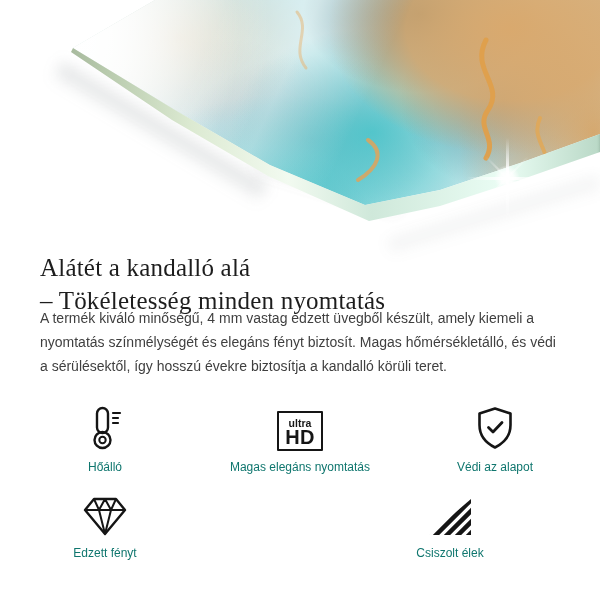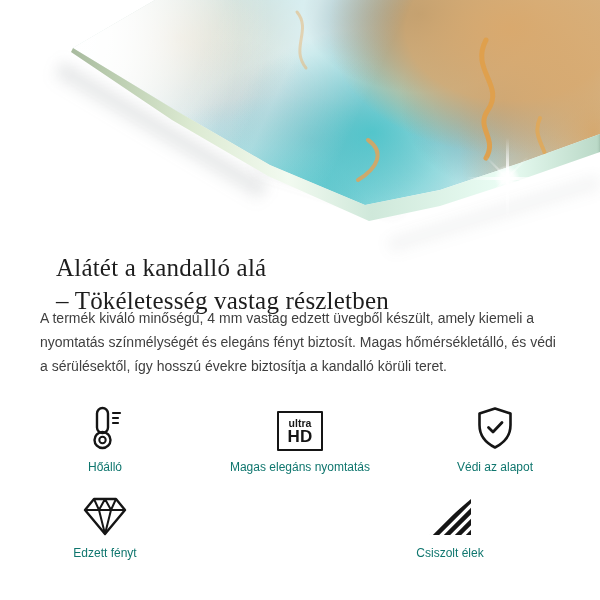--- a/index.html
+++ b/index.html
@@ -50,40 +50,40 @@
   .ray.d1{left:39px;top:10px;width:2px;height:60px;transform:rotate(45deg);opacity:.55;}
   .ray.d2{left:39px;top:10px;width:2px;height:60px;transform:rotate(-45deg);opacity:.55;}
   .core{position:absolute;left:27px;top:27px;width:26px;height:26px;border-radius:50%;
     background:radial-gradient(circle,#fff 0%,rgba(255,255,255,.85) 35%,rgba(255,255,255,0) 70%);}
   
   .headline{
     position:absolute;left:40px;top:234px;width:520px;
     font-family:"Liberation Serif","DejaVu Serif",serif;
     font-size:25px;line-height:33px;font-weight:400;color:#1d1d1d;letter-spacing:.2px;
   }
-  .headline span{display:block;margin-left:16px;}
+  .headline span{display:block;}
   .desc{
     position:absolute;left:40px;top:292px;width:524px;
     font-size:14px;line-height:24px;color:#3f3f3f;
   }
   
   .features{position:absolute;left:40px;top:407px;width:520px;}
   .feat-row{display:flex;justify-content:space-between;}
   .feat-row + .feat-row{margin-top:19px;}
   .feat{display:flex;flex-direction:column;align-items:center;}
   .feat.narrow{width:130px;}
   .feat.wide{width:220px;}
   .icon-box{height:44px;display:flex;align-items:flex-end;justify-content:center;}
   .feat-label{margin-top:9px;font-size:12px;color:#0f766e;white-space:nowrap;}
   .hd-badge{
     width:42px;height:36px;border:2.6px solid #151515;border-radius:1px;
     display:flex;flex-direction:column;align-items:center;justify-content:center;color:#151515;
   }
   .hd-top{font-size:10.5px;font-weight:700;line-height:11px;}
-  .hd-bottom{font-size:17px;font-weight:800;line-height:16px;letter-spacing:.3px;}
+  .hd-bottom{font-size:20px;font-weight:800;line-height:16px;letter-spacing:.3px;}
   svg{display:block;}
 </style>
 </head>
 <body>
 
 <div class="hero">
   <div class="shadow s1"></div>
   <div class="shadow s2"></div>
   <div class="shadow s3"></div>
   <div class="glass-art">
@@ -101,21 +101,21 @@
     <i class="ray v"></i>
       <i class="ray h"></i>
       <i class="ray d1"></i>
       <i class="ray d2"></i>
       <b class="core"></b>
   </div>
 </div>
 
 <h1 class="headline">
   <span>Alátét a kandalló alá</span>
-  <span>– Tökéletesség vastag részletben</span>
+  <span>– Tökéletesség minden nyomtatás</span>
 </h1>
 
 <p class="desc">A termék kiváló minőségű, 4 mm vastag edzett üvegből készült, amely kiemeli a nyomtatás színmélységét és elegáns fényt biztosít. Magas hőmérsékletálló, és védi a sérülésektől, így hosszú évekre biztosítja a kandalló körüli teret.</p>
 
 <div class="features">
   <div class="feat-row">
 
     <div class="feat narrow">
       <div class="icon-box">
         <svg width="36" height="46" viewBox="0 0 36 46" fill="none">

